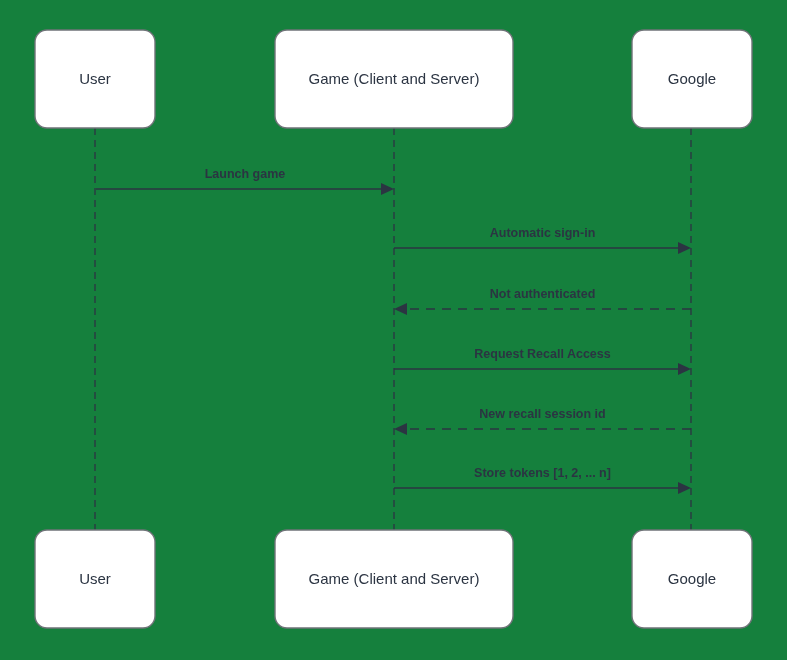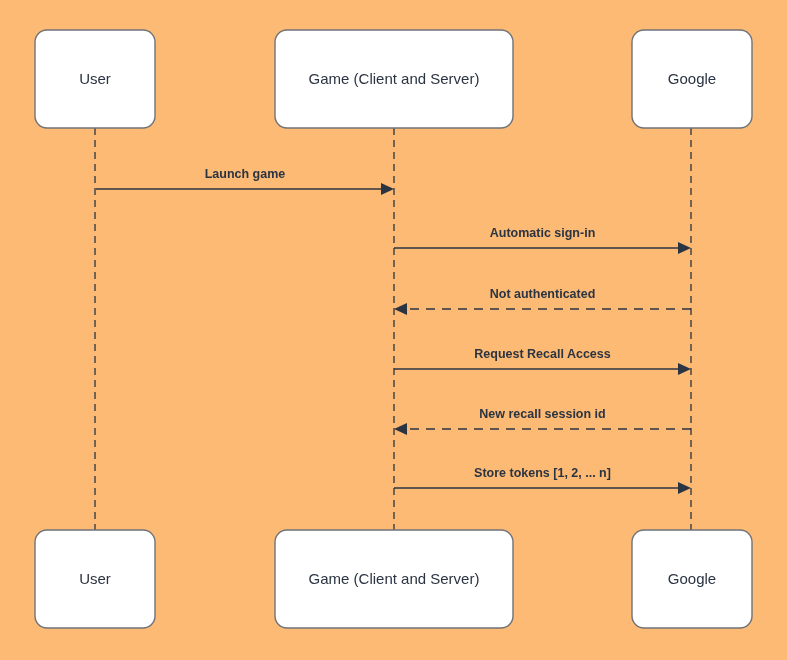--- a/index.html
+++ b/index.html
@@ -10,21 +10,21 @@
   body {
     width: 787px;
     height: 660px;
     font-family: "Liberation Sans", sans-serif;
     overflow: hidden;
   }
   #diagram-root {
     position: relative;
     width: 787px;
     height: 660px;
-    background: #fdba74;
+    background: #15803d;
   }
   svg#seq-svg {
     display: block;
     width: 787px;
     height: 660px;
   }
   .actor-box {
     fill: #ffffff;
     stroke: #6f7378;
     stroke-width: 1.4;

